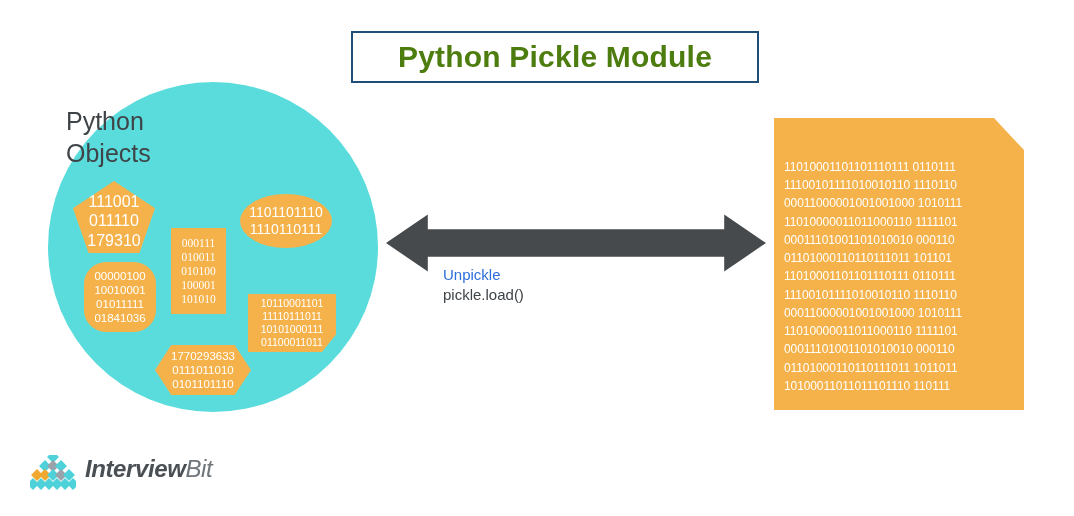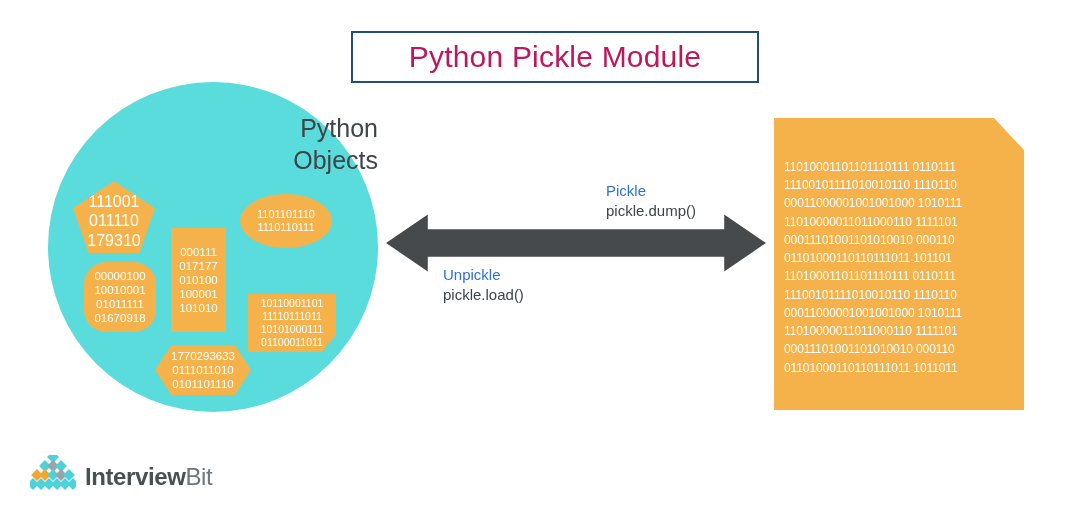--- a/index.html
+++ b/index.html
@@ -27,42 +27,42 @@
     height: 52px;
     border: 2px solid #1F4E79;
     background: #ffffff;
     display: flex;
     align-items: center;
     justify-content: center;
     box-sizing: border-box;
   }
   #title-text {
     font-size: 30px;
-    font-weight: normal;
-    color: #be185d;
+    font-weight: bold;
+    color: #4d7c0f;
     letter-spacing: 0.2px;
     white-space: nowrap;
   }
 
   
   #circle {
     position: absolute;
     left: 48px;
     top: 82px;
     width: 330px;
     height: 330px;
     border-radius: 50%;
     background: #5BDCDC;
   }
   #circle-label {
     position: absolute;
     left: 48px;
-    top: 112px;
+    top: 105px;
     width: 330px;
-    text-align: right;
+    text-align: left;
     font-size: 25px;
     color: #3F4448;
     line-height: 1.28;
     white-space: pre-line;
     padding-left: 18px;
     box-sizing: border-box;
   }
 
   
   .obj {
@@ -82,28 +82,29 @@
   
   #obj-pentagon {
     left: 73px; top: 181px; width: 82px; height: 72px;
     font-size: 16px;
     clip-path: polygon(50% 0%, 100% 38%, 81% 100%, 19% 100%, 0% 38%);
     padding-top: 8px;
   }
   
   #obj-ellipse {
     left: 240px; top: 194px; width: 92px; height: 54px;
-    font-size: 11px;
+    font-size: 14px;
     border-radius: 50%;
     justify-content: center;
   }
   
   #obj-rect {
-    left: 171px; top: 228px; width: 55px; height: 104px;
+    left: 171px; top: 228px; width: 55px; height: 86px;
     font-size: 11.5px;
+    font-family: Liberation Serif, serif;
   }
   
   #obj-squircle {
     left: 84px; top: 262px; width: 72px; height: 70px;
     font-size: 11.5px;
     border-radius: 22px;
   }
   
   #obj-notch {
     left: 248px; top: 294px; width: 88px; height: 58px;
@@ -171,22 +172,23 @@
     white-space: nowrap;
   }
   #doc-lines .bl { display: block; }
 
   
   #logo {
     position: absolute;
     left: 30px;
     top: 455px;
     display: flex;
-    align-items: flex-end;
+    align-items: flex-start;
     gap: 9px;
+    font-style: italic;
   }
   #logo-mark {
     width: 46px;
     height: 36px;
     display: block;
   }
   #logo-text {
     font-size: 24px;
     letter-spacing: -0.4px;
     white-space: nowrap;
@@ -213,72 +215,69 @@
     <span class="ln">179310</span>
   </div>
 
   <div class="obj" id="obj-ellipse">
     <span class="ln">1101101110</span>
     <span class="ln">1110110111</span>
   </div>
 
   <div class="obj" id="obj-rect">
     <span class="ln">000111</span>
-    <span class="ln">017177</span>
+    <span class="ln">010011</span>
     <span class="ln">010100</span>
     <span class="ln">100001</span>
     <span class="ln">101010</span>
   </div>
 
   <div class="obj" id="obj-squircle">
     <span class="ln">00000100</span>
     <span class="ln">10010001</span>
     <span class="ln">01011111</span>
-    <span class="ln">01670918</span>
+    <span class="ln">01841036</span>
   </div>
 
   <div class="obj" id="obj-notch">
     <span class="ln">10110001101</span>
     <span class="ln">11110111011</span>
     <span class="ln">10101000111</span>
     <span class="ln">01100011011</span>
   </div>
 
   <div class="obj" id="obj-hexagon">
     <span class="ln">1770293633</span>
     <span class="ln">0111011010</span>
     <span class="ln">0101101110</span>
   </div>
 
   <div id="arrow"></div>
 
-  <div class="arrow-label" id="label-pickle">
-    <span class="head">Pickle</span>
-    <span class="sub">pickle.dump()</span>
-  </div>
 
   <div class="arrow-label" id="label-unpickle">
     <span class="head">Unpickle</span>
     <span class="sub">pickle.load()</span>
   </div>
 
   <div id="doc"></div>
   <div id="doc-lines">
     <span class="bl">11010001101101110111 0110111</span>
     <span class="bl">11100101111010010110 1110110</span>
     <span class="bl">00011000001001001000 1010111</span>
     <span class="bl">11010000011011000110 1111101</span>
     <span class="bl">00011101001101010010 000110</span>
     <span class="bl">01101000110110111011 101101</span>
     <span class="bl">11010001101101110111 0110111</span>
     <span class="bl">11100101111010010110 1110110</span>
     <span class="bl">00011000001001001000 1010111</span>
     <span class="bl">11010000011011000110 1111101</span>
     <span class="bl">00011101001101010010 000110</span>
     <span class="bl">01101000110110111011 1011011</span>
+    <span class="bl">10100011011011101110 110111</span>
   </div>
 
   <div id="logo">
     <svg id="logo-mark" viewBox="0 0 46 36">
       <g transform="translate(23,2)">
         <rect x="-4.2" y="-4.2" width="8.4" height="8.4" transform="rotate(45)" fill="#4FD1D9"></rect>
       </g>
       <g transform="translate(15,11)">
         <rect x="-4.2" y="-4.2" width="8.4" height="8.4" transform="rotate(45)" fill="#4FD1D9"></rect>
       </g>

